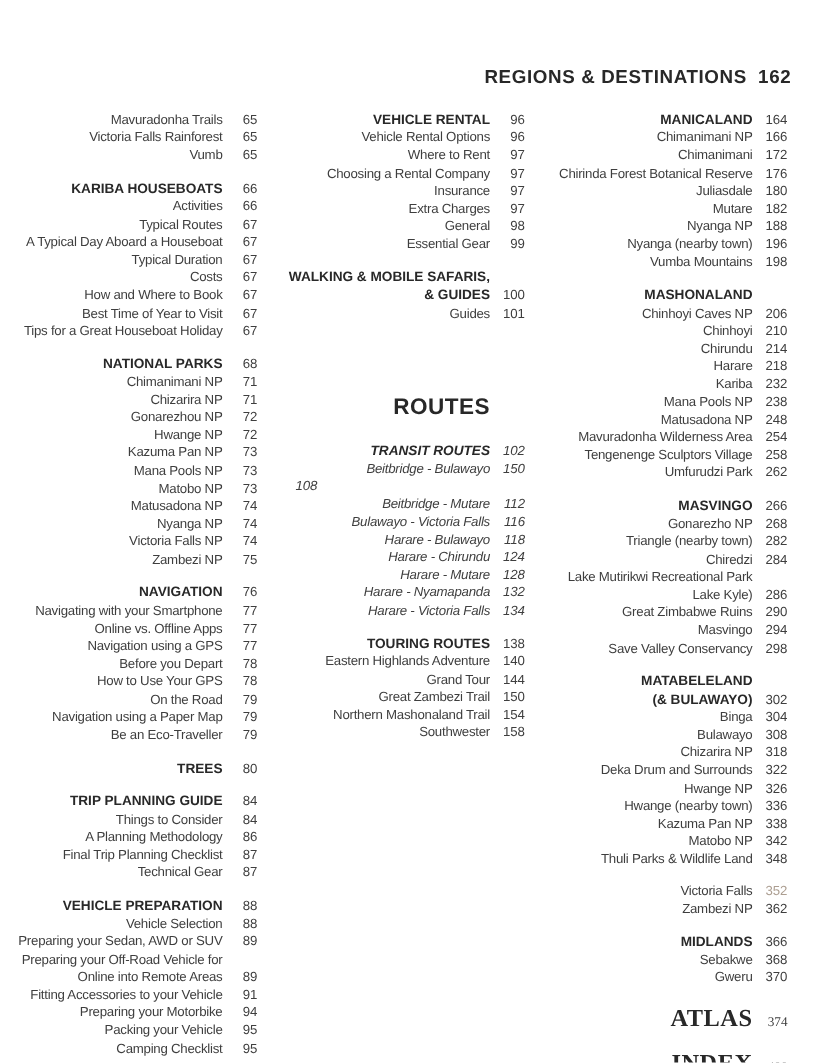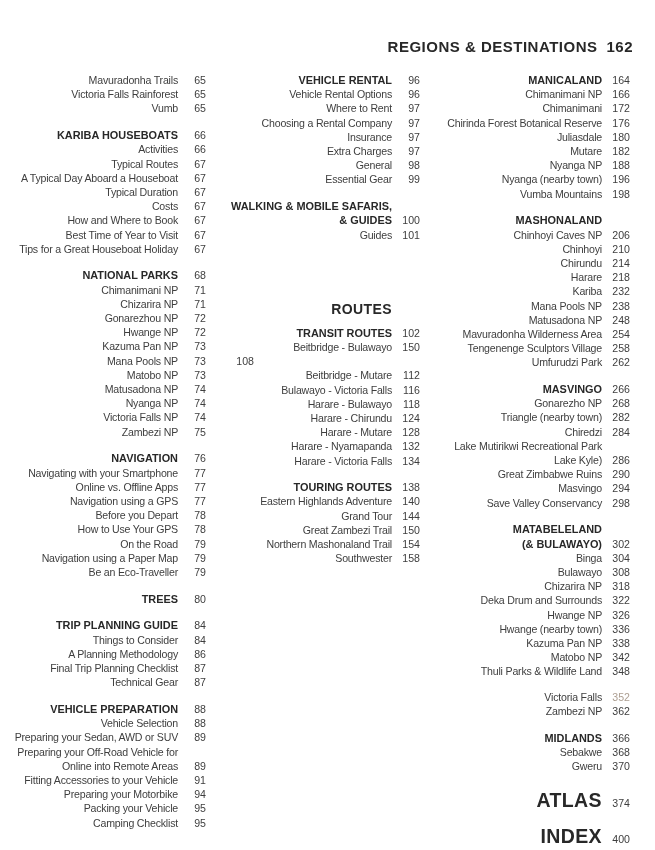--- a/index.html
+++ b/index.html
@@ -10,39 +10,39 @@
   }
   .page {
     position: relative;
     width: 655px;
     height: 850px;
     background: var(--background, #ffffff);
     overflow: hidden;
   }
   .header {
     position: absolute;
-    top: 38px;
+    top: 53px;
     right: 22px;
     font-weight: bold;
     font-size: 15px;
     letter-spacing: 0.5px;
     color: var(--heading, #282828);
     white-space: nowrap;
     margin-left: 14px;
   }
   .header .hnum { margin-left: 9px; }
-  .col { position: absolute; top: 73px; }
+  .col { position: absolute; top: 89px; }
   .col1 { left: 8px;   width: 198px; }
   .col2 { left: 226px; width: 194px; }
   .col3 { left: 430px; width: 200px; }
 
   .section { margin-top: 12.5px; }
   .section.first { margin-top: 0; }
   .part-section { margin-top: 54px; }
-  .large-section { margin-top: 14px; }
+  .large-section { margin-top: 14px; font-family: Liberation Serif, serif; }
   .large-section + .large-section { margin-top: 7px; }
 
   .row { display: flex; align-items: baseline; line-height: 14.2px; }
   .row .lbl {
     flex: 1;
     text-align: right;
     font-size: 10.6px;
     letter-spacing: -0.2px;
     color: var(--text, #3e3e3e);
     white-space: nowrap;
@@ -56,21 +56,21 @@
   }
   .row.head .lbl {
     font-weight: bold;
     font-size: 10.9px;
     letter-spacing: 0px;
     color: var(--heading, #282828);
   }
   .row.part { line-height: 26px; }
   .row.part .lbl {
     font-weight: bold;
-    font-size: 14px;
+    font-size: 18px;
     letter-spacing: 0.4px;
     color: var(--heading, #282828);
   }
   .large-section .row { line-height: 26px; }
   .large-section .row .lbl {
     font-weight: bold;
     font-size: 19.5px;
     letter-spacing: 0.4px;
     color: var(--heading, #282828);
   }
@@ -340,21 +340,21 @@
           <span class="lbl">Guides</span>
           <span class="num">101</span>
         </div>
       </div>
       <div class="section part-section">
         <div class="row part">
           <span class="lbl">ROUTES</span>
           <span class="num"></span>
         </div>
       </div>
-      <div class="section" style="margin-top: 4px;">
+      <div class="section" style="margin-top: 16px; font-style: italic;">
         <div class="row head">
           <span class="lbl">TRANSIT ROUTES</span>
           <span class="num">102</span>
         </div>
         <div class="row item">
           <span class="lbl">Beitbridge - Bulawayo</span>
           <span class="num">150</span>
         </div>
         <div class="row item">
           <span class="num">108</span>

